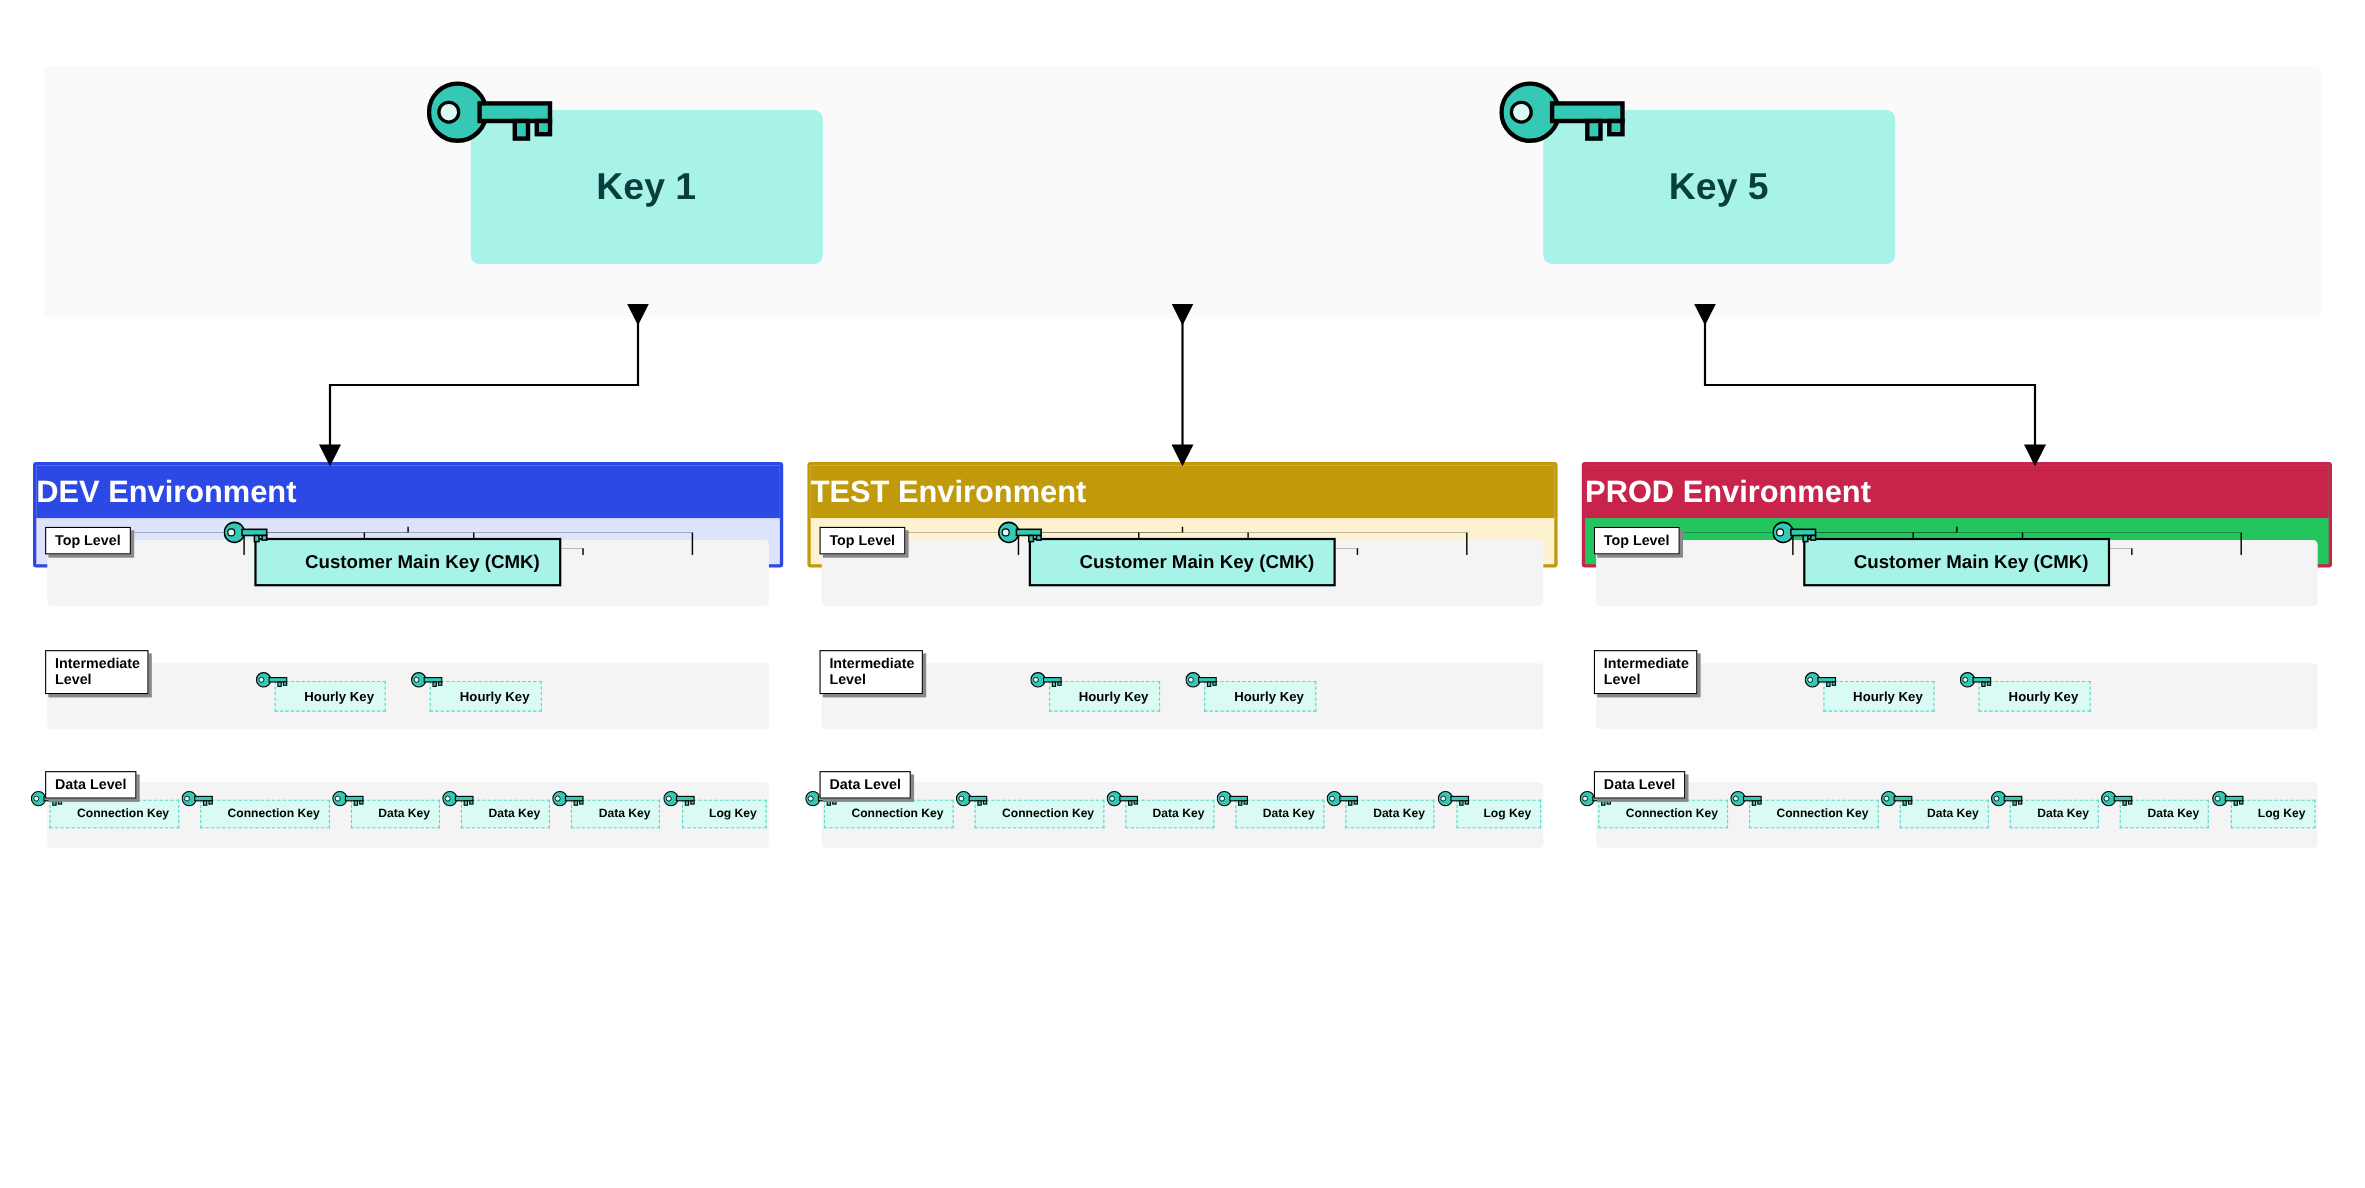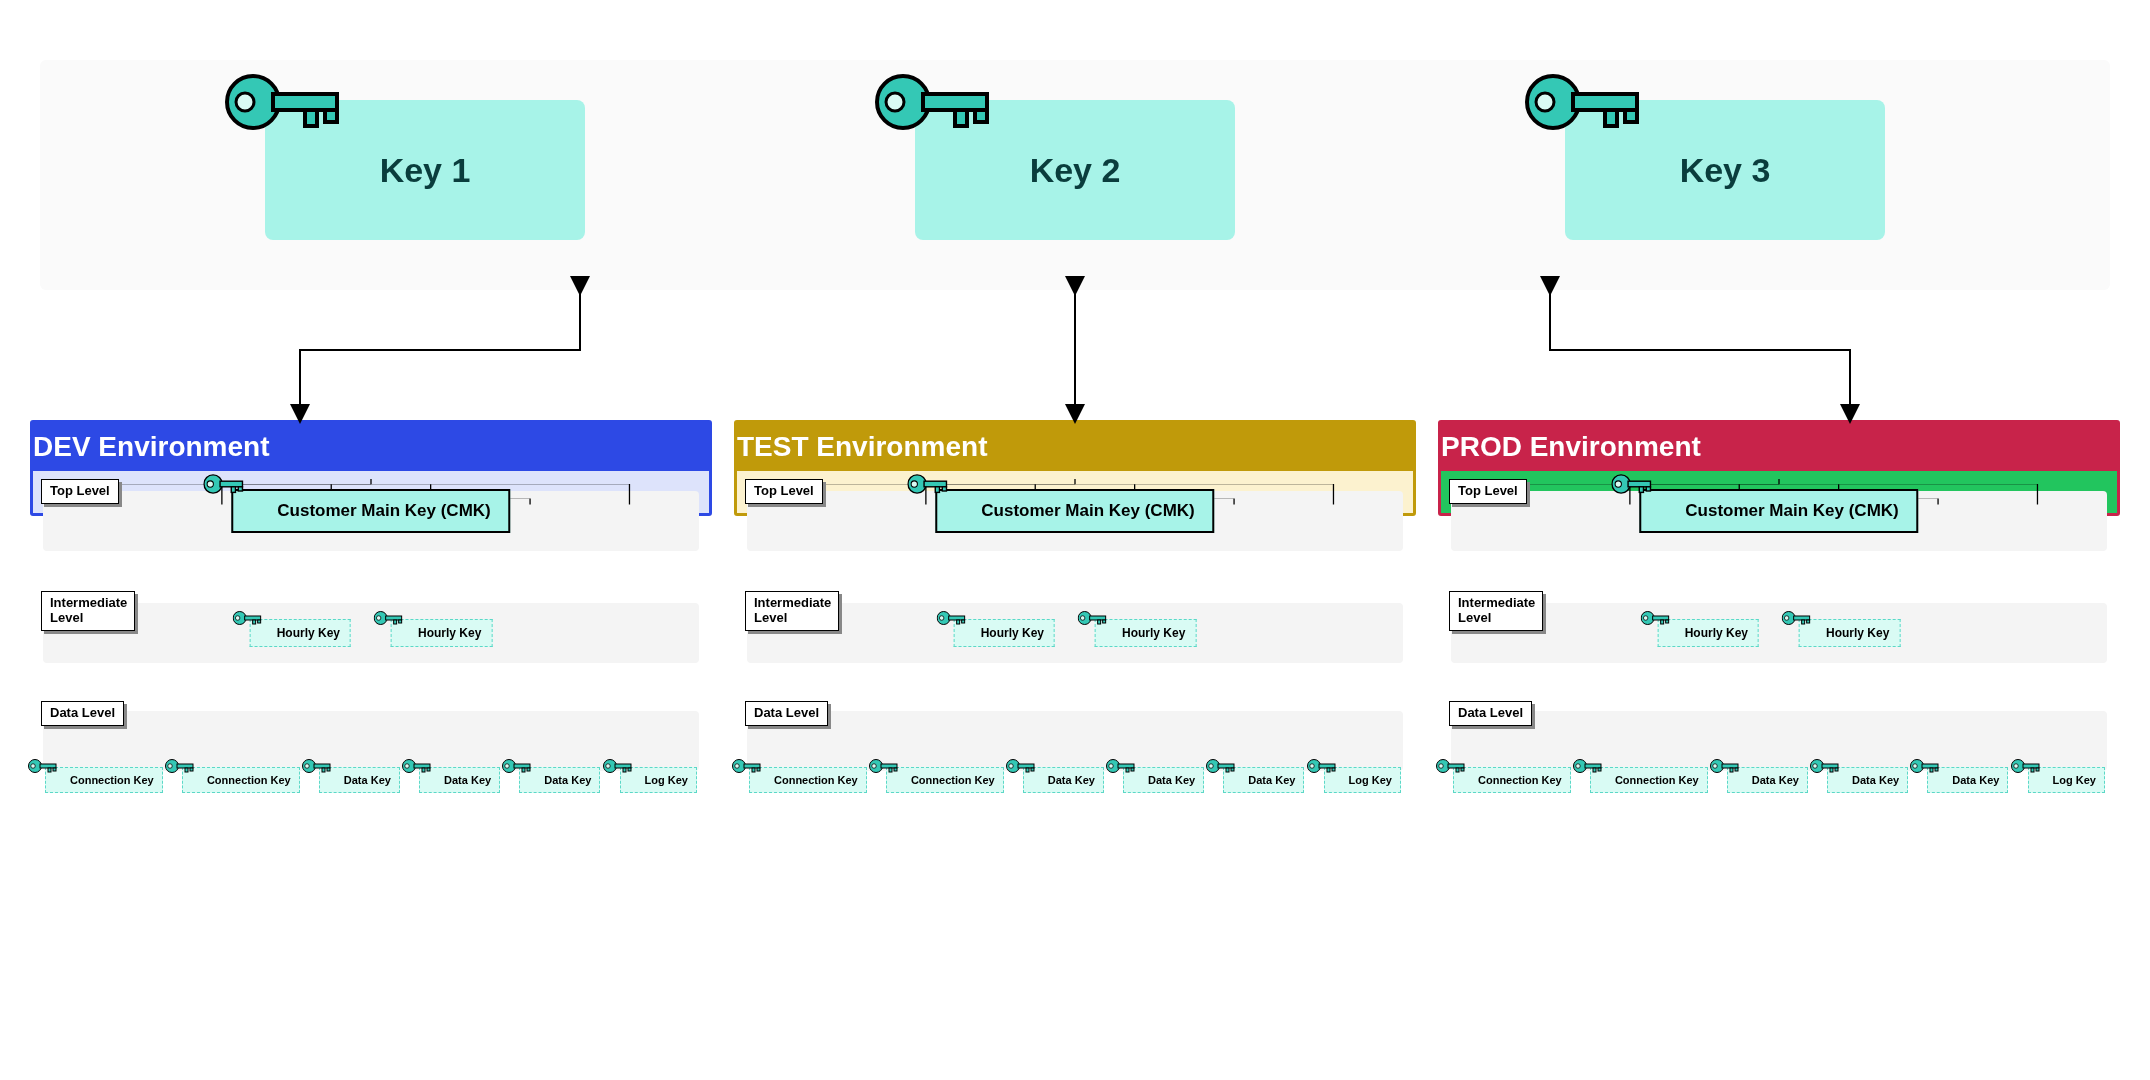--- a/index.html
+++ b/index.html
@@ -98,21 +98,21 @@
   }
   .mini-box {
     position: relative; border: 1px dashed #5cd8c7; background: #d9fbf4;
     font-size: 12px; font-weight: 600; padding: 6px 10px 6px 26px;
     white-space: nowrap;
   }
   .mini-box .mini-key { position: absolute; left: -18px; top: -10px; }
 
   .data-row {
     position: absolute; z-index: 2; top: 256px; left: 12px; right: 12px;
-    display: flex; justify-content: space-between; gap: 6px; margin-top: 40px;
+    display: flex; justify-content: space-between; gap: 6px;
   }
   .data-row .mini-box { font-size: 11px; padding: 6px 8px 6px 24px; }
 
   
   .env-lines {
     position: absolute; inset: 0; z-index: 1; width: 100%; height: 100%;
     pointer-events: none;
   }
   .env-lines line, .env-lines path { stroke: #000; stroke-width: 1.3; fill: none; }
 
@@ -145,29 +145,21 @@
           </svg>
       </span>
       <span>Key 1</span>
     </div>
     <div class="key-card">
       <span class="big-key">
         <svg viewBox="0 0 60 28">
             <use href="#key-shape"></use>
           </svg>
       </span>
-      <span>Key 2</span>
-    </div>
-    <div class="key-card">
-      <span class="big-key">
-        <svg viewBox="0 0 60 28">
-            <use href="#key-shape"></use>
-          </svg>
-      </span>
-      <span>Key 3</span>
+      <span>Key 5</span>
     </div>
   </div>
 </div>
 
 <div class="arrows-row">
 
   <svg width="400" height="140">
     <defs>
       <marker id="ah" markerWidth="10" markerHeight="10" refX="5" refY="5" orient="auto">
         <path d="M0,0 L10,5 L0,10 z" fill="#000"></path>

